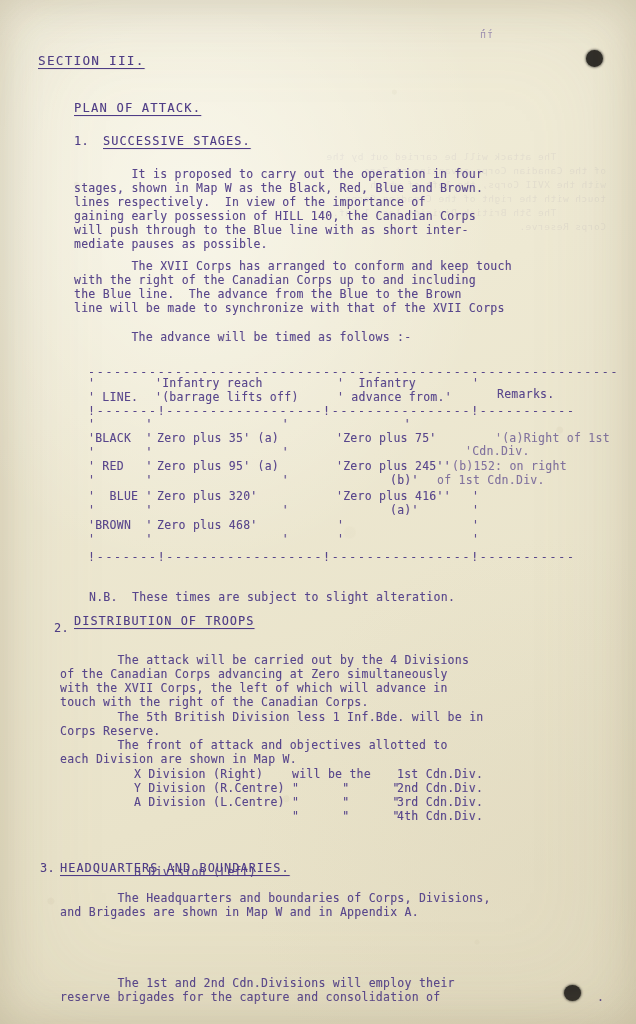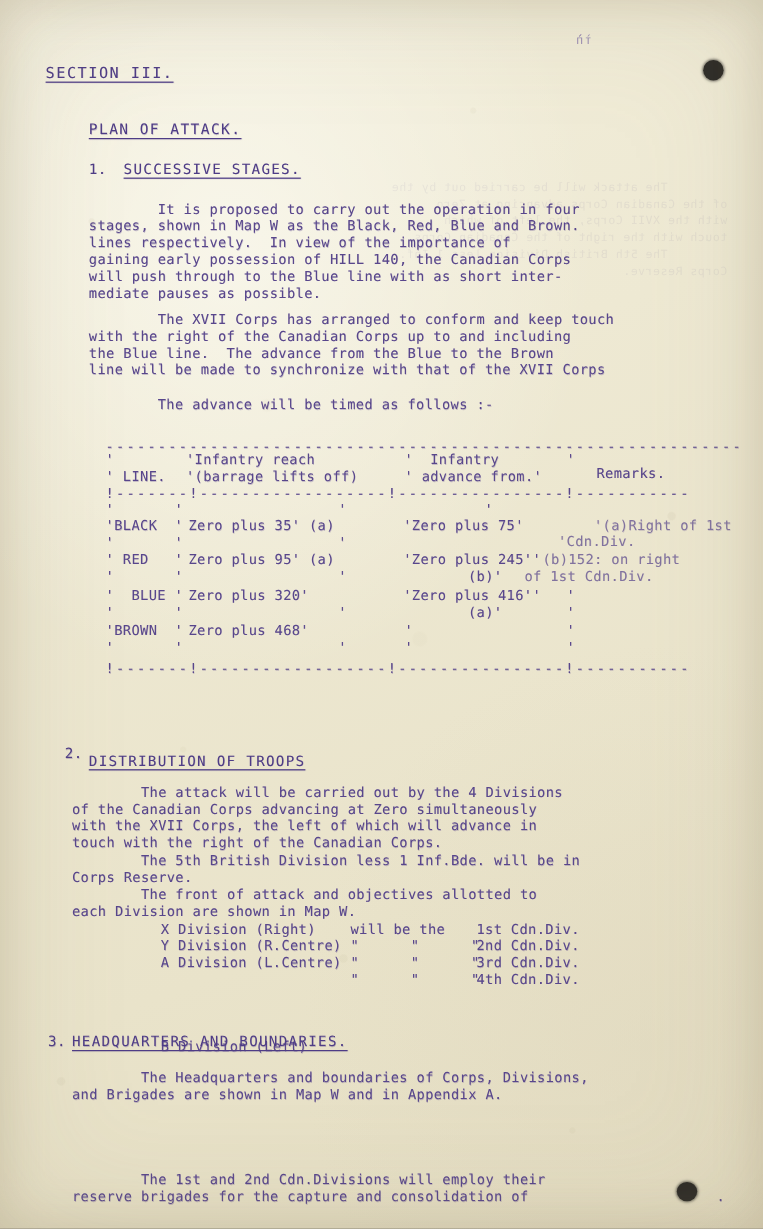--- a/index.html
+++ b/index.html
@@ -208,23 +208,24 @@
         <div class="tbl" style="top:518px; left:337px;">'</div>
         <div class="tbl" style="top:518px; left:472px;">'</div>
         <div class="tbl" style="top:532px; left:88px;">'       '                  '</div>
         <div class="tbl" style="top:532px; left:337px;">'</div>
         <div class="tbl" style="top:532px; left:472px;">'</div>
       </div>
 
       <div class="tbl" style="top:550px; left:88px; letter-spacing:1.85px;">!-------!------------------!----------------!-----------</div>
     </div>
 
+    <div class="tw" style="top:590px; left:89px;">N.B.  These times are subject to slight alteration.</div>
 
     <div class="tw strong" style="top:621px; left:54px; font-size:11.8px;">2.</div>
-    <div class="tw u strong" style="top:627px; left:74px; font-size:11.8px; letter-spacing:1.1px;text-align:right;">DISTRIBUTION OF TROOPS</div>
+    <div class="tw u strong" style="top:614px; left:74px; font-size:11.8px; letter-spacing:1.1px;text-align:right;">DISTRIBUTION OF TROOPS</div>
 
     <div class="tw" style="top:653px; left:60px;">        The attack will be carried out by the 4 Divisions
 of the Canadian Corps advancing at Zero simultaneously
 with the XVII Corps, the left of which will advance in
 touch with the right of the Canadian Corps.</div>
 
     <div class="tw" style="top:710px; left:60px;">        The 5th British Division less 1 Inf.Bde. will be in
 Corps Reserve.</div>
 
     <div class="tw" style="top:738px; left:60px;">        The front of attack and objectives allotted to

